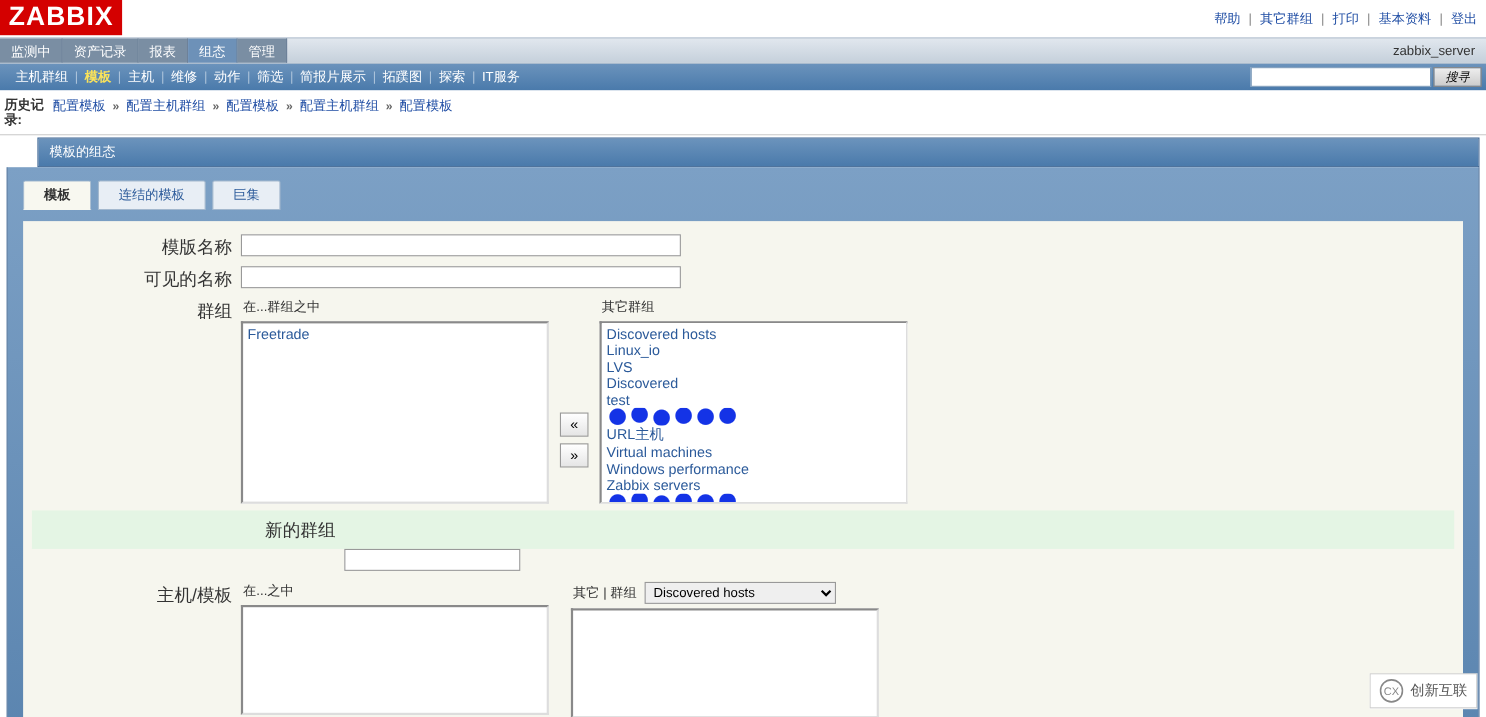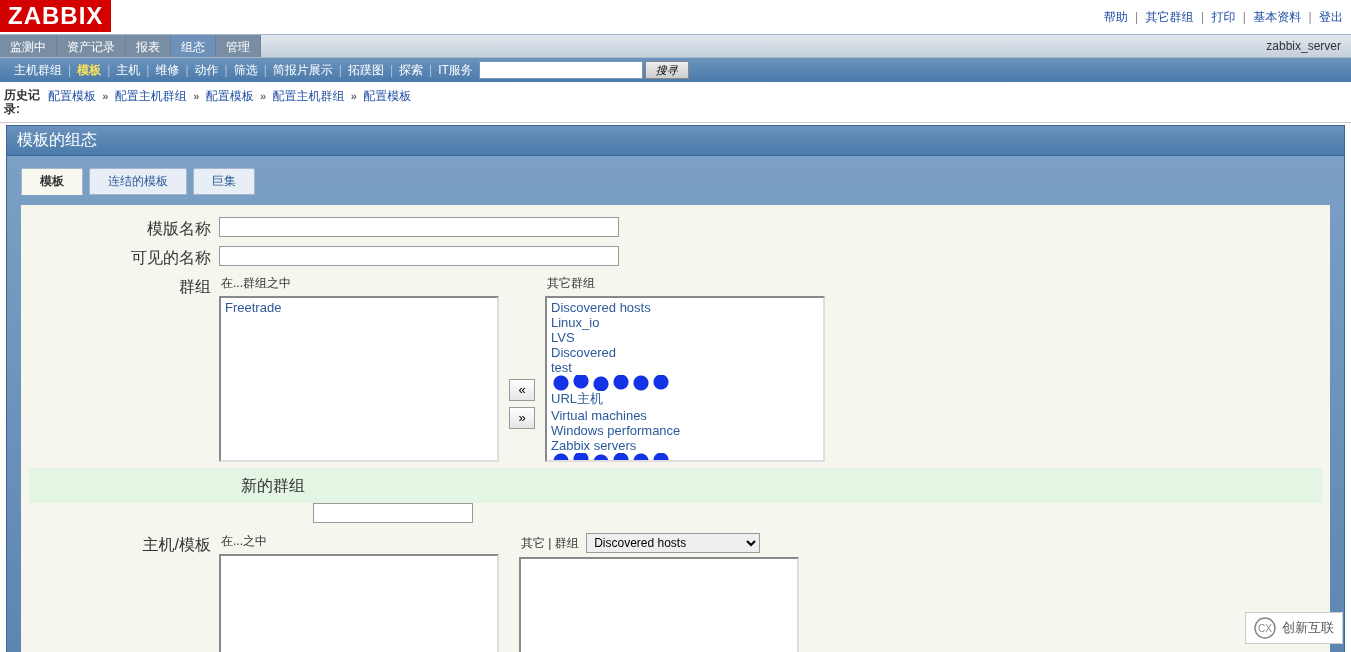--- a/index.html
+++ b/index.html
@@ -11,37 +11,37 @@
   .header-links a { color: #1f4da4; text-decoration: none; }
   .header-links .sep { color: #888; margin: 0 4px; }
   
   .nav1 { background: linear-gradient(#e1e7ee,#c5d0db); display: flex; justify-content: space-between; height: 24px; border-top:1px solid #a7b7c8; border-bottom:1px solid #a7b7c8;}
   .nav1-items { display: flex; }
   .nav1-item { color: #fff; background:#7a8ea3; padding: 4px 10px; cursor:pointer; font-size:12px; border-right:1px solid #6d8199;}
   .nav1-item.gray { background:#7a8ea3;}
   .nav1-item.active { background:#6d91b8; }
   .nav1-right { color:#333; padding:4px 10px; font-size:12px; }
   
-  .nav2 { background: linear-gradient(#6b93bc,#4a7aab); height:24px; display:flex; justify-content:flex-start; align-items:center; padding:0 4px 0 8px;}
+  .nav2 { background: linear-gradient(#6b93bc,#4a7aab); height:24px; display:flex; justify-content:space-between; align-items:center; padding:0 4px 0 8px;}
   .nav2-items { display:flex; align-items:center; color:#fff;}
   .nav2-item { padding:0 6px; cursor:pointer; font-size:12px; }
   .nav2-item.active { color:#fbe35a; font-weight:bold;}
   .nav2-sep { color:#aac2da; }
   .nav2-search { display:flex; }
   .nav2-search input { width:164px; height:18px; border:1px solid #7a99b8; font-size:11px; padding:0 3px;}
   .nav2-search button { background:linear-gradient(#eee,#ccc); border:1px solid #888; font-size:11px; height:18px; padding:0 10px; margin-left:2px; cursor:pointer;font-style:italic;}
   
   .history { display:flex; border-bottom:1px solid #ccc; padding:6px 4px 6px 4px;}
   .history-label { width:44px; font-weight:bold; font-size:12px; line-height:14px;}
   .breadcrumbs { padding-top:0px;}
   .breadcrumbs a { color:#1f4da4; text-decoration:none; font-size:12px;}
   .breadcrumbs .arrow { color:#666; font-weight:bold; margin:0 3px; font-size:11px;}
   
   .main { padding:2px 6px; }
-  .panel-title { background:linear-gradient(#6b93bc,#4a7aab); color:#fff; font-size:16px; padding:4px 10px; border:1px solid #3d6593;}
+  .panel-title { background:linear-gradient(#6b93bc,#4a7aab); color:#fff; font-size:12px; padding:4px 10px; border:1px solid #3d6593;margin-left:28px;}
   .panel-body { border:1px solid #3d6593; border-top:none; background:linear-gradient(#7ca0c5,#5a84af); padding:12px 14px;}
   
   .tabrow { display:flex; margin-bottom:10px;}
   .tab { background:#e8eef5; color:#2b5a9a; border:1px solid #a3b8ce; padding:4px 18px; margin-right:6px; cursor:pointer; font-size:12px; border-radius:2px 2px 0 0;}
   .tab.active { background:#f8f8f0; color:#333; font-weight:bold; border-bottom-color:#f8f8f0;}
   
   .form-area { background:#f6f6ee; padding:12px 8px 12px 8px;}
   .row { display:flex; margin-bottom:6px; align-items:flex-start;}
   .lbl { width:190px; text-align:right; padding-right:8px; padding-top:2px; font-size:16px;}
   .ctl { }

